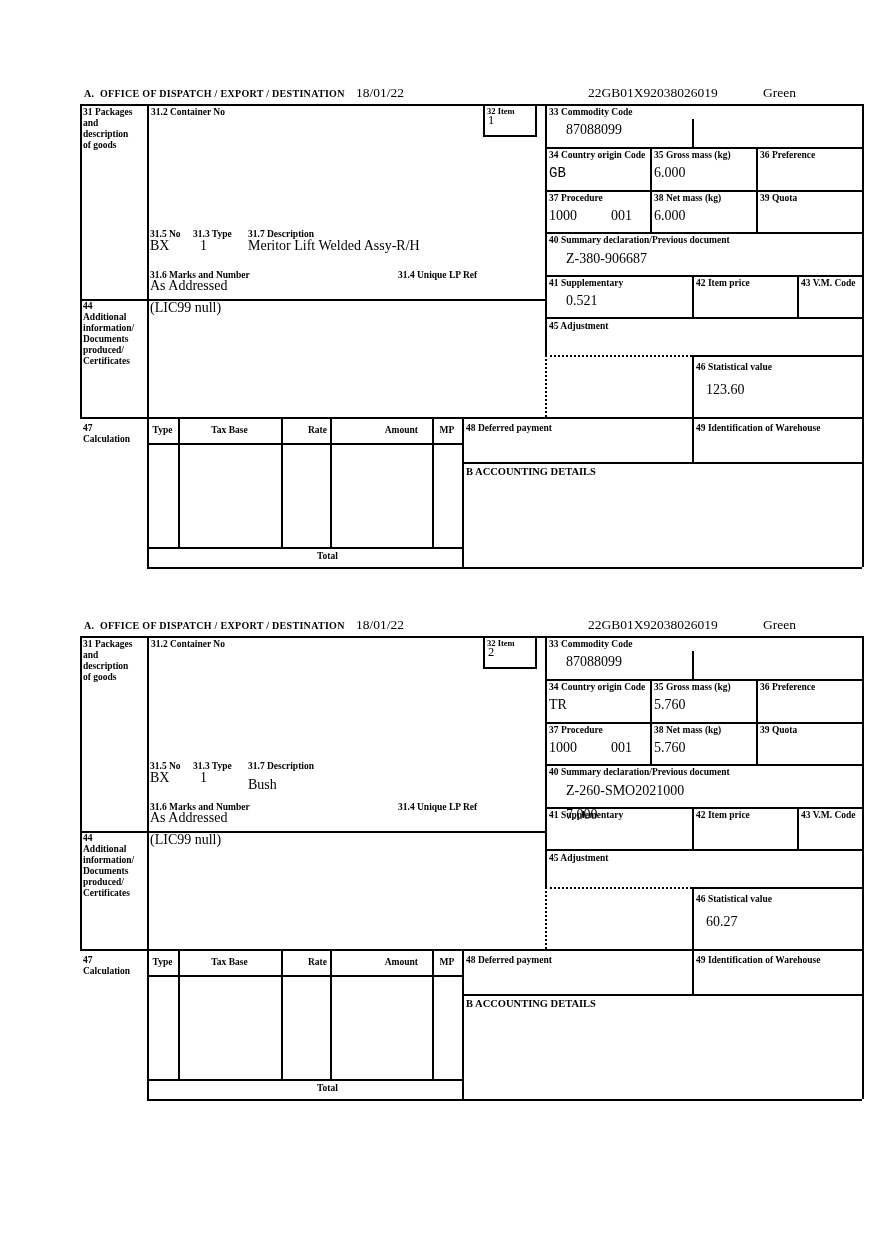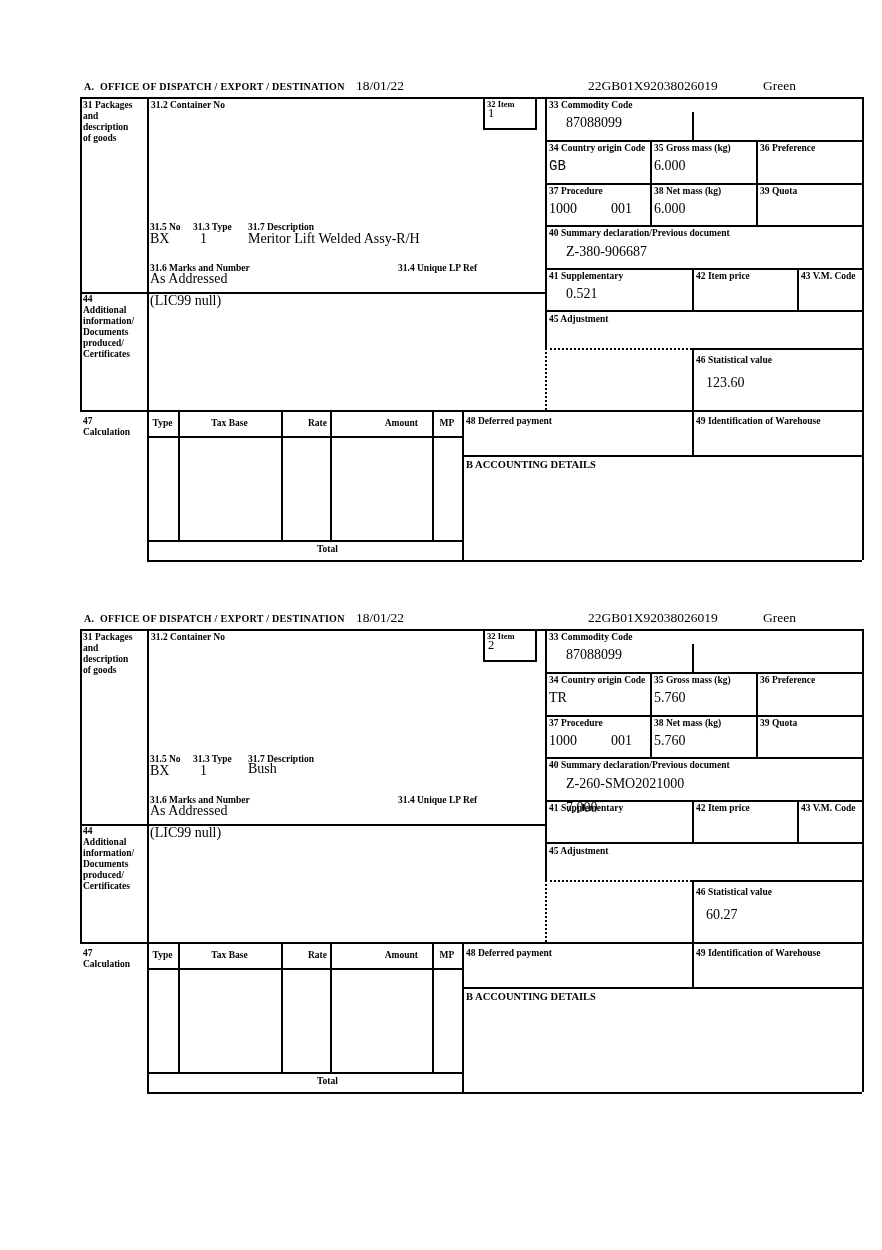--- a/index.html
+++ b/index.html
@@ -1,19 +1,19 @@
 <!DOCTYPE html>
 <html><head>
 <meta charset="utf-8">
 <style>
   html,body { margin:0; padding:0; }
   body { width:882px; height:1250px; background:#ffffff; position:relative;
          font-family:"Liberation Serif", serif; color:#000; }
   #page { position:absolute; inset:0; }
-  .block { position:absolute; left:0; width:882px; height:565px; }
+  .block { position:absolute; left:0; width:882px; height:565px;margin-top:7px; }
   .hl { position:absolute; height:2px; background:#000; }
   .vl { position:absolute; width:2px; background:#000; }
   .hl.dot { background:none; height:0; border-top:2px dotted #000; }
   .vl.dot { background:none; width:0; border-left:2px dotted #000; }
   .lbl { position:absolute; font-weight:bold; font-size:9.5px; line-height:11px; white-space:pre-line; }
   .hdr { position:absolute; font-weight:bold; font-size:10px; letter-spacing:.3px; white-space:pre; }
   .val { position:absolute; font-size:13.5px; white-space:pre; }
   .val.lg { font-size:14px; }
   .colhead { position:absolute; font-weight:bold; font-size:9.5px; }
   .tc { text-align:center; } .tr { text-align:right; }
@@ -189,21 +189,21 @@
 Certificates</div>
   <div class="lbl" style="left:83px; top:336px; width:62px;">47
 Calculation</div>
 
   <div class="lbl" style="left:151px; top:20px;">31.2 Container No</div>
   <div class="lbl" style="left:150px; top:142px;">31.5 No</div>
   <div class="lbl" style="left:193px; top:142px;">31.3 Type</div>
   <div class="lbl" style="left:248px; top:142px;">31.7 Description</div>
   <div class="val lg" style="left:150px; top:151px;">BX</div>
   <div class="val lg" style="left:200px; top:151px;">1</div>
-  <div class="val lg" style="left:248px; top:149px;">Bush</div>
+  <div class="val lg" style="left:248px; top:158px;">Bush</div>
   <div class="lbl" style="left:150px; top:183px;">31.6 Marks and Number</div>
   <div class="lbl" style="left:398px; top:183px;">31.4 Unique LP Ref</div>
   <div class="val lg" style="left:150px; top:191px;">As Addressed</div>
 
   <div class="lbl" style="left:487px; top:19px; font-size:8.5px;">32 Item</div>
   <div class="val" style="left:488px; top:26px; font-size:12.5px;">2</div>
 
   <div class="lbl" style="left:549px; top:20px;">33 Commodity Code</div>
   <div class="val lg" style="left:566px; top:35px;">87088099</div>
 

